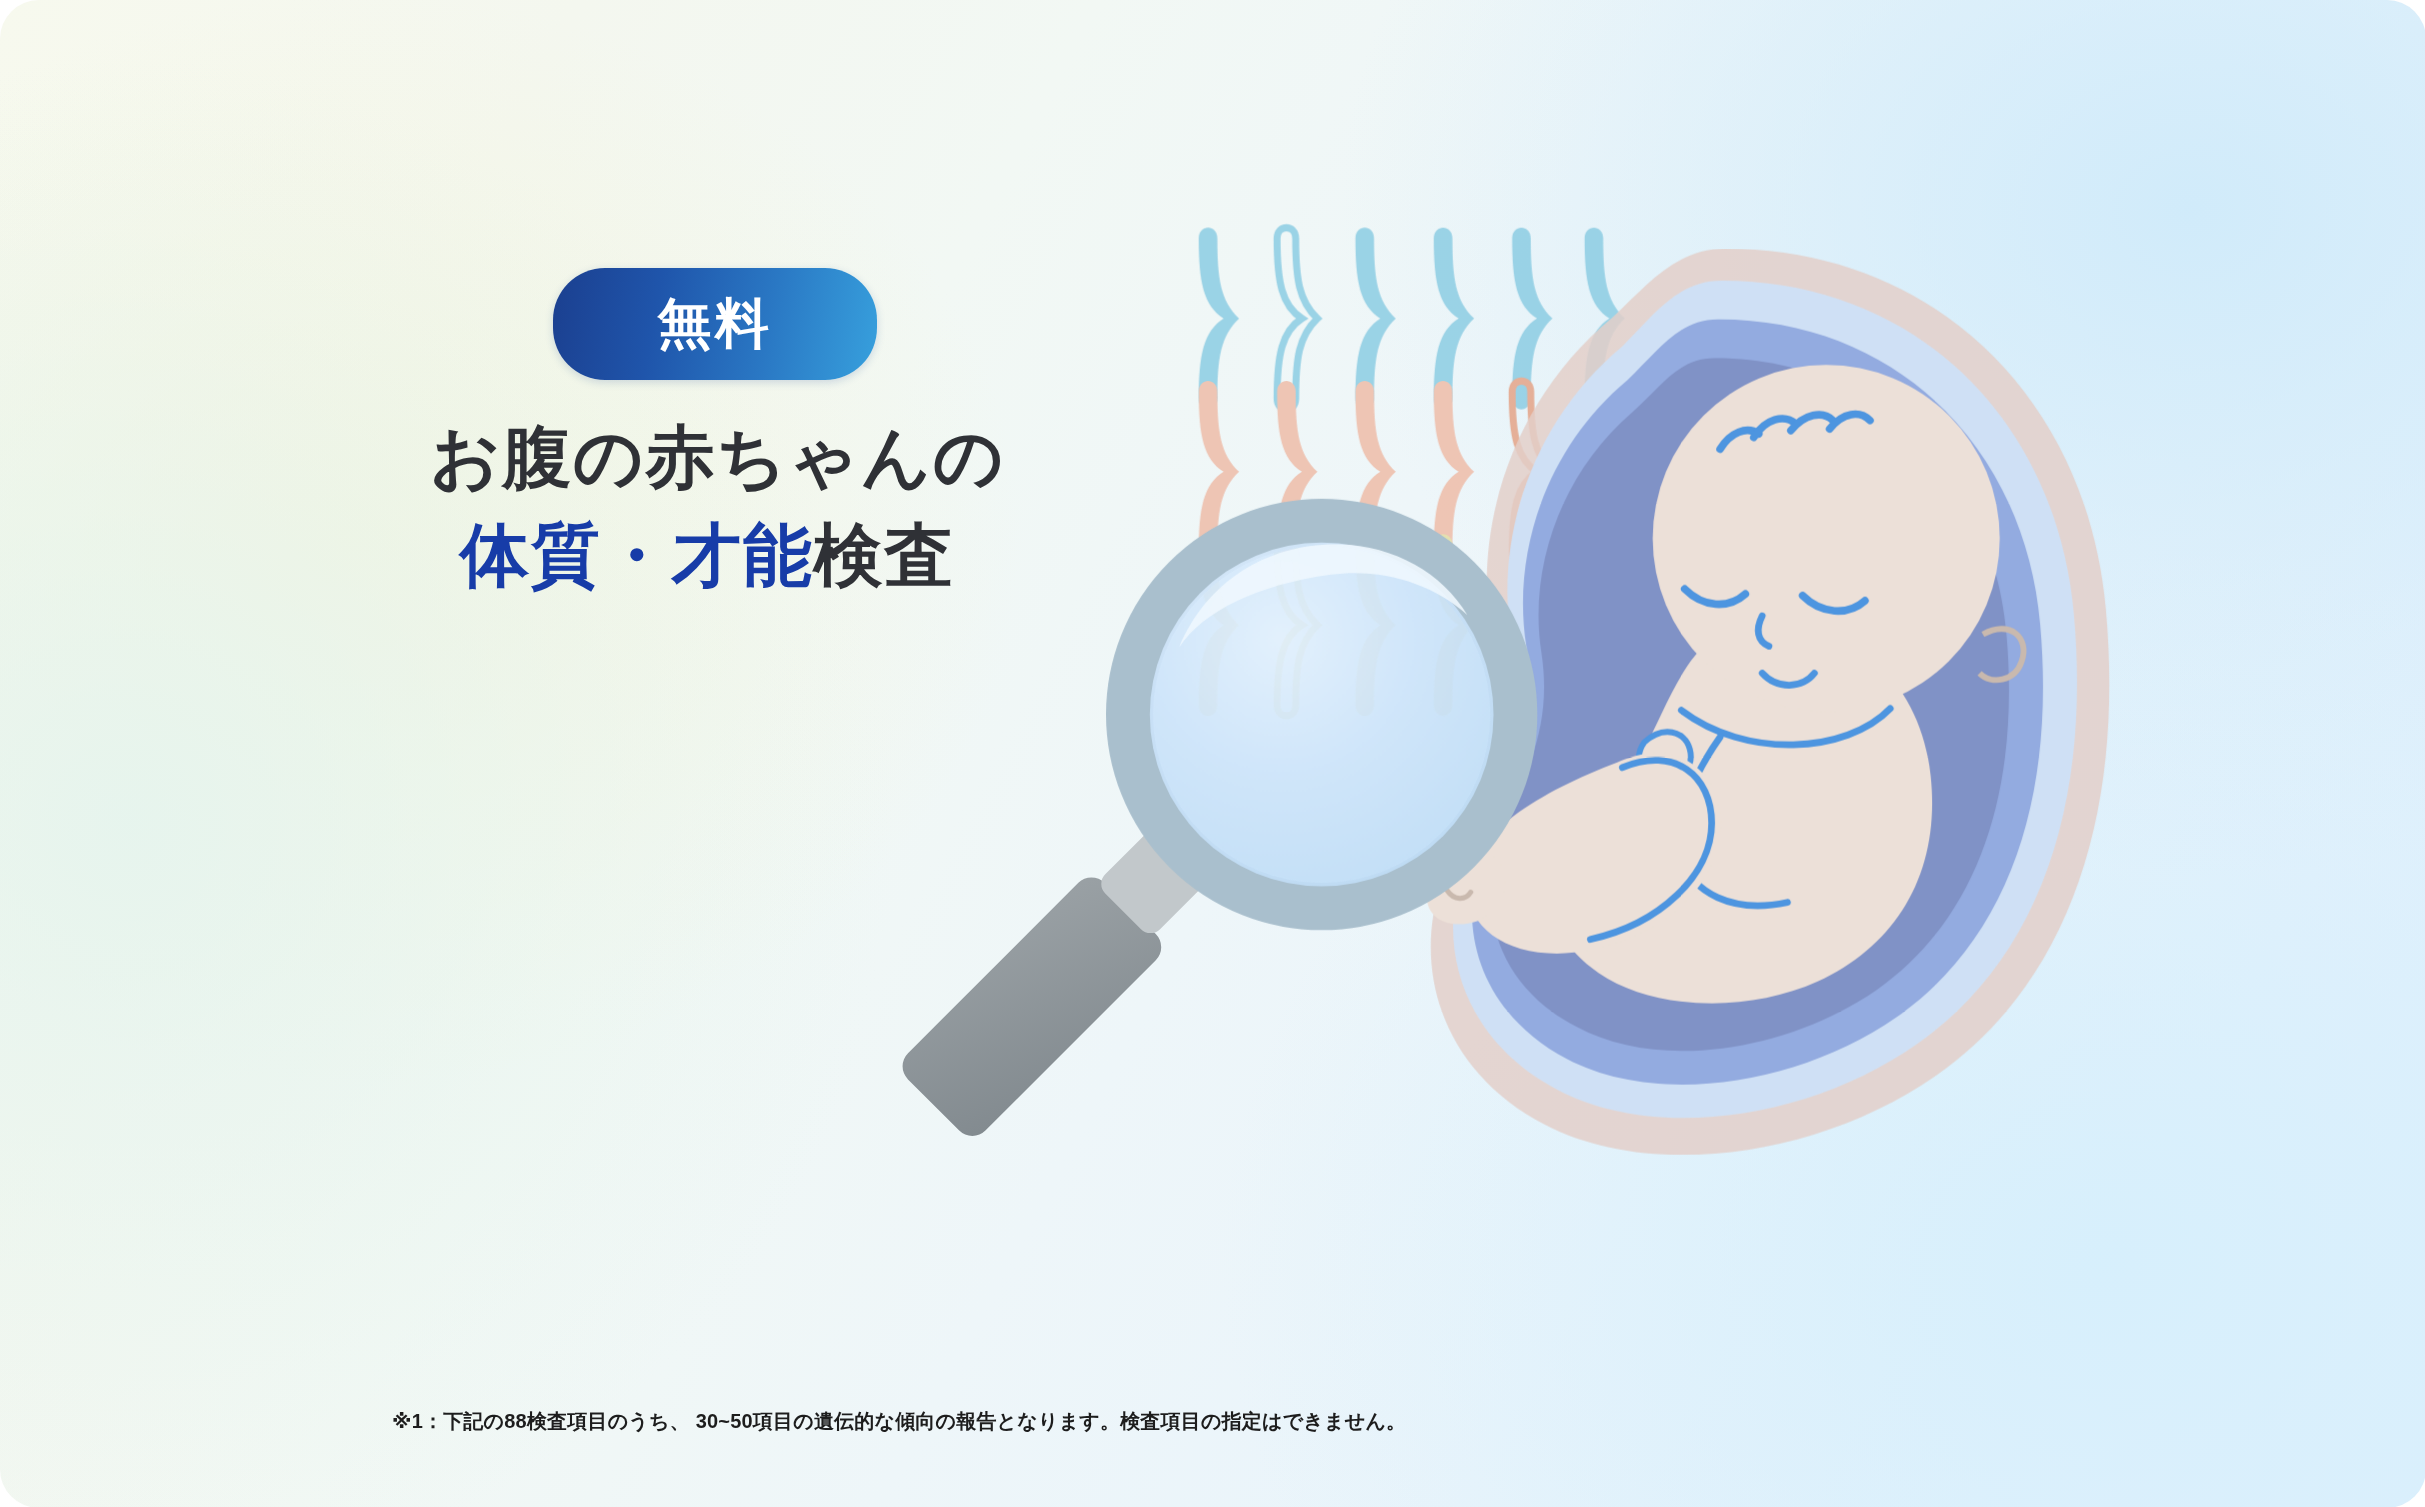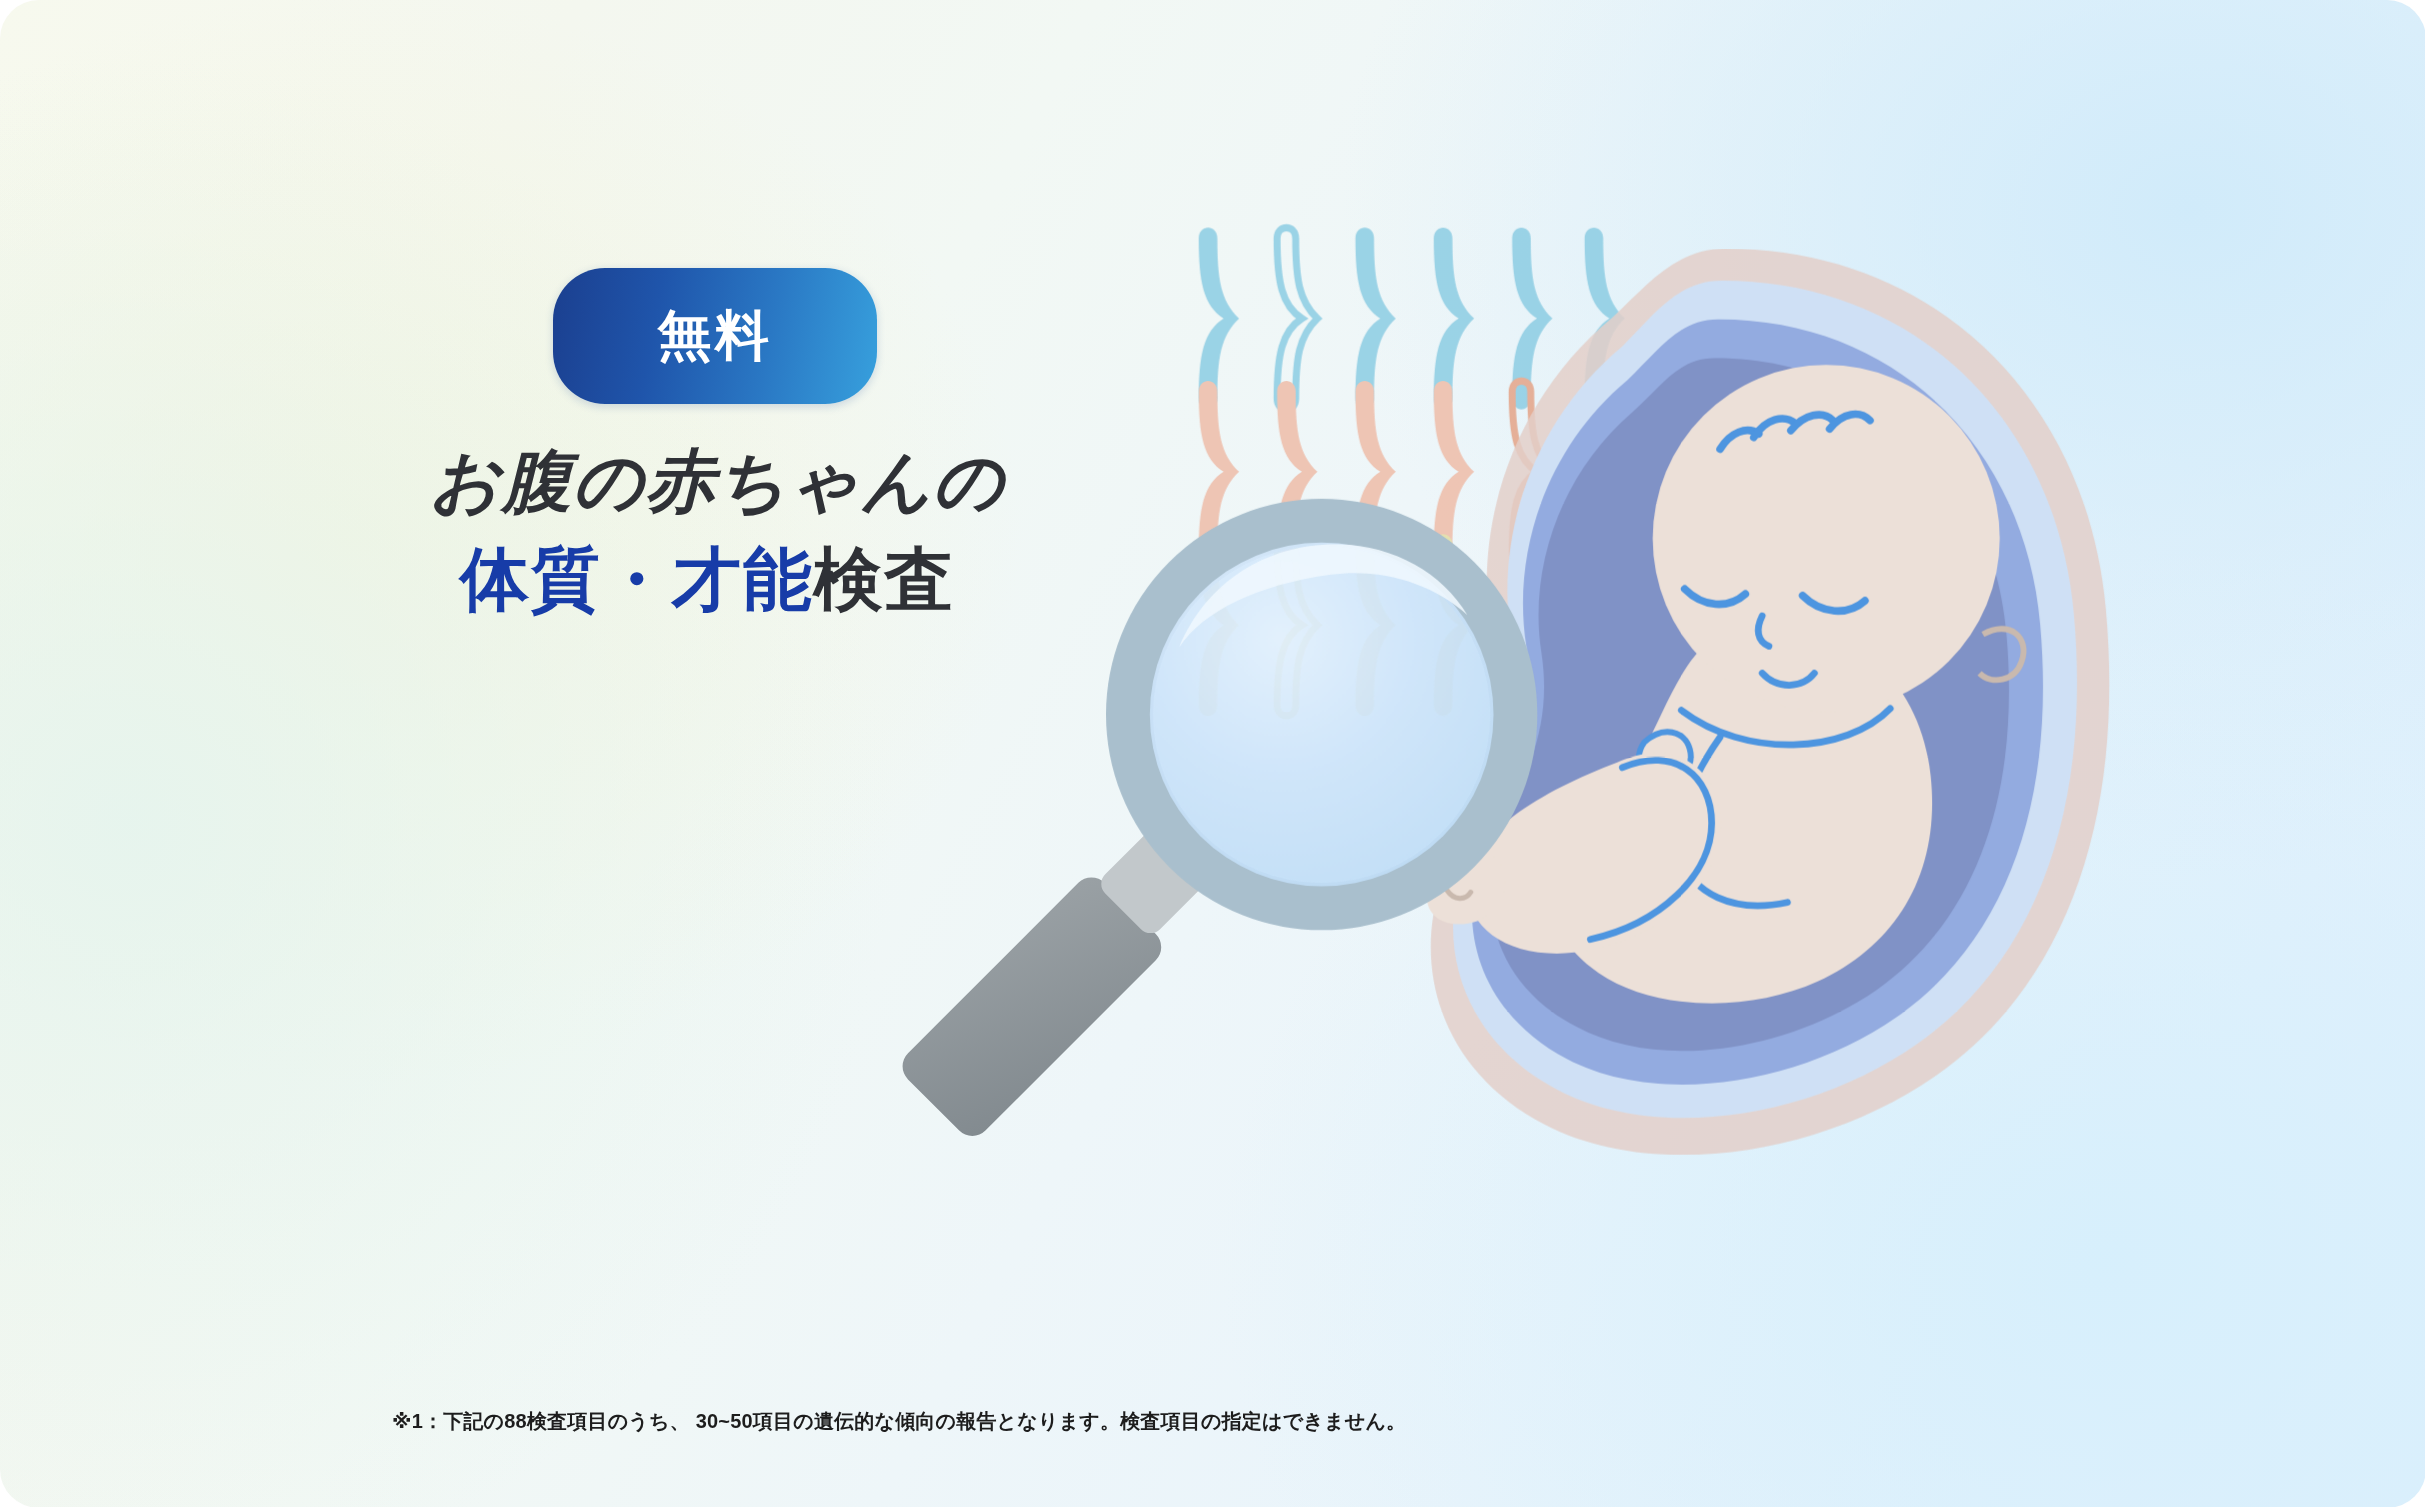--- a/index.html
+++ b/index.html
@@ -41,41 +41,41 @@
     top: 268px;
     width: 859px;
   }
 
   .badge {
     display: inline-flex;
     align-items: center;
     justify-content: center;
     min-width: 246px;
     height: 104px;
-    padding: 16px 39px;
+    padding: 4px 39px;
     border-radius: 52px;
     background: linear-gradient(100deg, #1b3f8f 0%, #1f55ab 32%, #2a78c4 66%, #37a0dd 100%);
     color: #ffffff;
     font-size: 54px;
     font-weight: 700;
     letter-spacing: 3.4px;
     box-shadow: 0 2.5px 8.4px rgba(30,70,150,0.18);
     margin-left: 157px;
   }
 
   .headline {
     margin-top: 29px;
     font-size: 69px;
     font-weight: 700;
     line-height: 1.42;
     color: #2f3136;
     letter-spacing: 1.7px;
     white-space: nowrap;
   }
-  .headline .line1 { display: block; padding-left: 34px; font-style: italic; }
+  .headline .line1 { display: block; padding-left: 34px; }
   .headline .line2 { display: block; padding-left: 64px; }
   .accent { color: #173ca8; text-align: center; }
 
   
   .body-copy {
     position: absolute;
     left: 392px;
     top: 1177px;
     width: 1811px;
     font-size: 35px;

